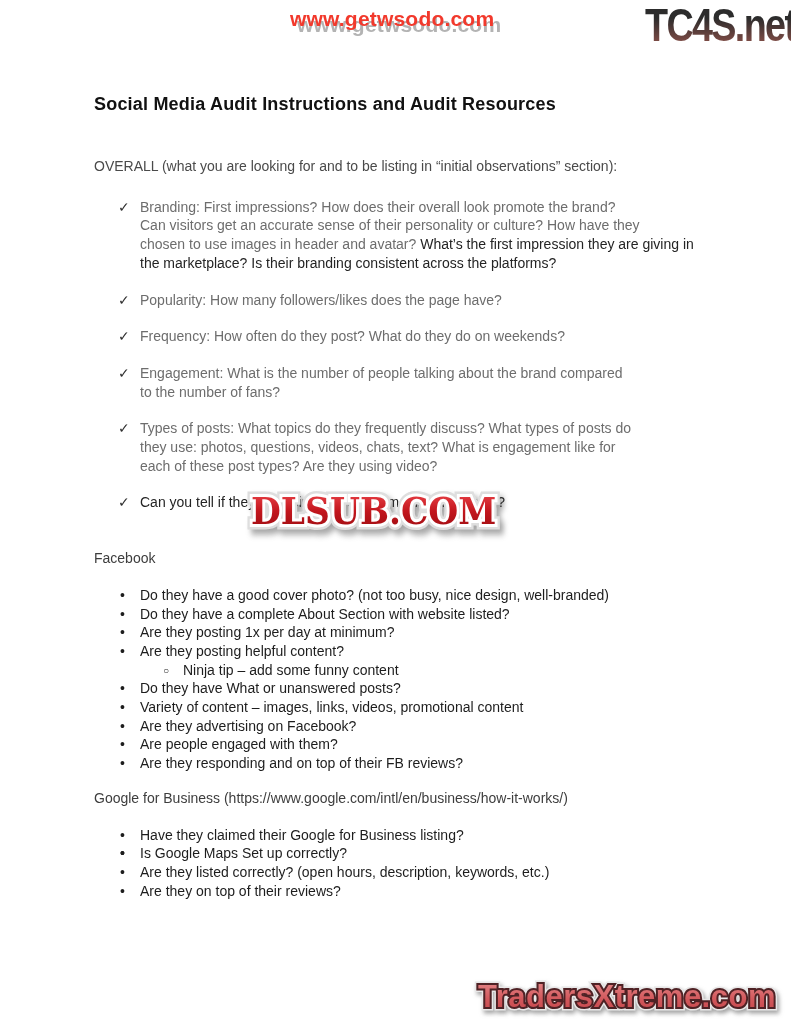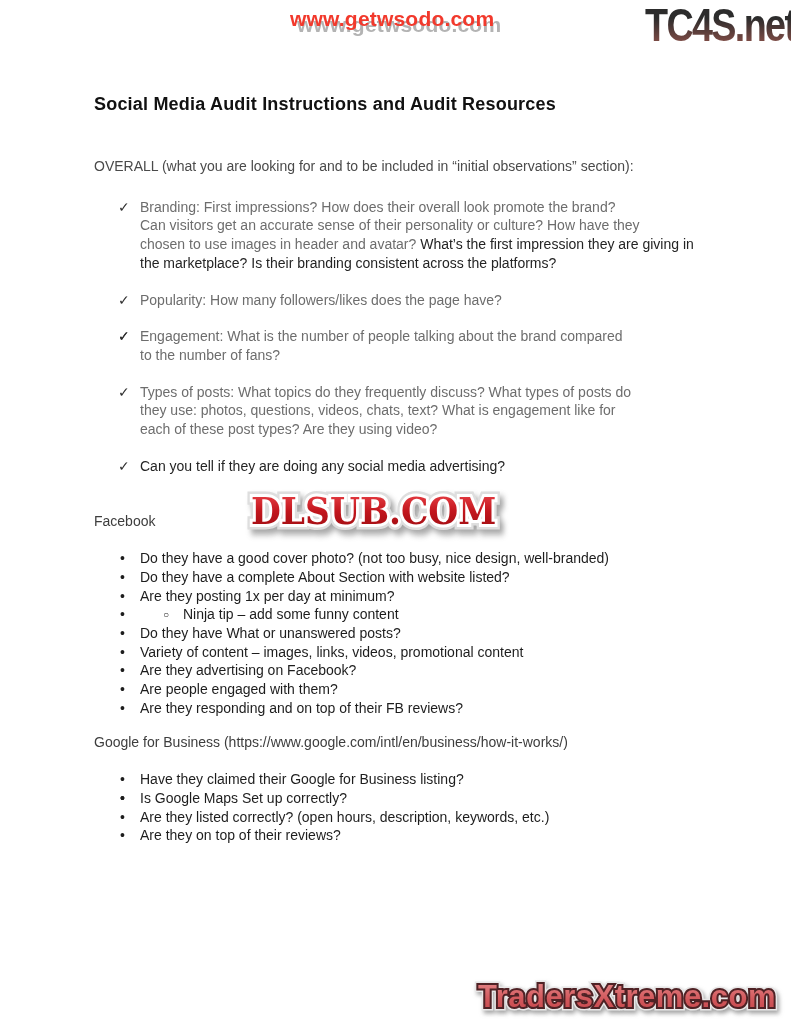--- a/index.html
+++ b/index.html
@@ -90,38 +90,39 @@
     <span class="wm-gray">www.getwsodo.com</span>
     <span class="wm-red">www.getwsodo.com</span>
   </div>
 
   <div class="tc4s">TC4S.net</div>
 
   <div class="doc">
 
     <div class="title">Social Media Audit Instructions and Audit Resources</div>
 
-    <div class="intro">OVERALL (what you are looking for and to be included in “initial observations” section):</div>
+    <div class="intro">OVERALL (what you are looking for and to be listing in “initial observations” section):</div>
 
     <div class="checklist">
 
       <div class="check-item">
         <span class="mark">✓</span>
         <span class="pre t-gray">Branding: First impressions? How does their overall look promote the brand?
 Can visitors get an accurate sense of their personality or culture? How have they
 chosen to use images in header and avatar? </span><span class="t-dark">What’s the first impression they are giving in the marketplace? Is their branding consistent across the platforms?</span>
       </div>
 
       <div class="check-item t-gray">
         <span class="mark">✓</span>
         <span class="pre">Popularity: How many followers/likes does the page have?</span>
       </div>
 
       <div class="check-item t-gray">
         <span class="mark">✓</span>
+        <span class="pre">Frequency: How often do they post? What do they do on weekends?</span>
       </div>
 
       <div class="check-item t-gray">
         <span class="mark">✓</span>
         <span class="pre">Engagement: What is the number of people talking about the brand compared
 to the number of fans?</span>
       </div>
 
       <div class="check-item t-gray">
         <span class="mark">✓</span>
@@ -136,21 +137,21 @@
       </div>
 
     </div>
 
     <div class="sec-heading fb-heading">Facebook</div>
 
     <div class="bullets">
       <div class="bullet-item"><span class="mark">•</span><span>Do they have a good cover photo? (not too busy, nice design, well-branded)</span></div>
       <div class="bullet-item"><span class="mark">•</span><span>Do they have a complete About Section with website listed?</span></div>
       <div class="bullet-item"><span class="mark">•</span><span>Are they posting 1x per day at minimum?</span></div>
-      <div class="bullet-item"><span class="mark">•</span></div>
+      <div class="bullet-item"><span class="mark">•</span><span>Are they posting helpful content?</span></div>
       <div class="sub-item"><span class="mark">○</span><span>Ninja tip – add some funny content</span></div>
       <div class="bullet-item"><span class="mark">•</span><span>Do they have What or unanswered posts?</span></div>
       <div class="bullet-item"><span class="mark">•</span><span>Variety of content – images, links, videos, promotional content</span></div>
       <div class="bullet-item"><span class="mark">•</span><span>Are they advertising on Facebook?</span></div>
       <div class="bullet-item"><span class="mark">•</span><span>Are people engaged with them?</span></div>
       <div class="bullet-item"><span class="mark">•</span><span>Are they responding and on top of their FB reviews?</span></div>
     </div>
 
     <div class="sec-heading g-heading">Google for Business (https://www.google.com/intl/en/business/how-it-works/)</div>
 

